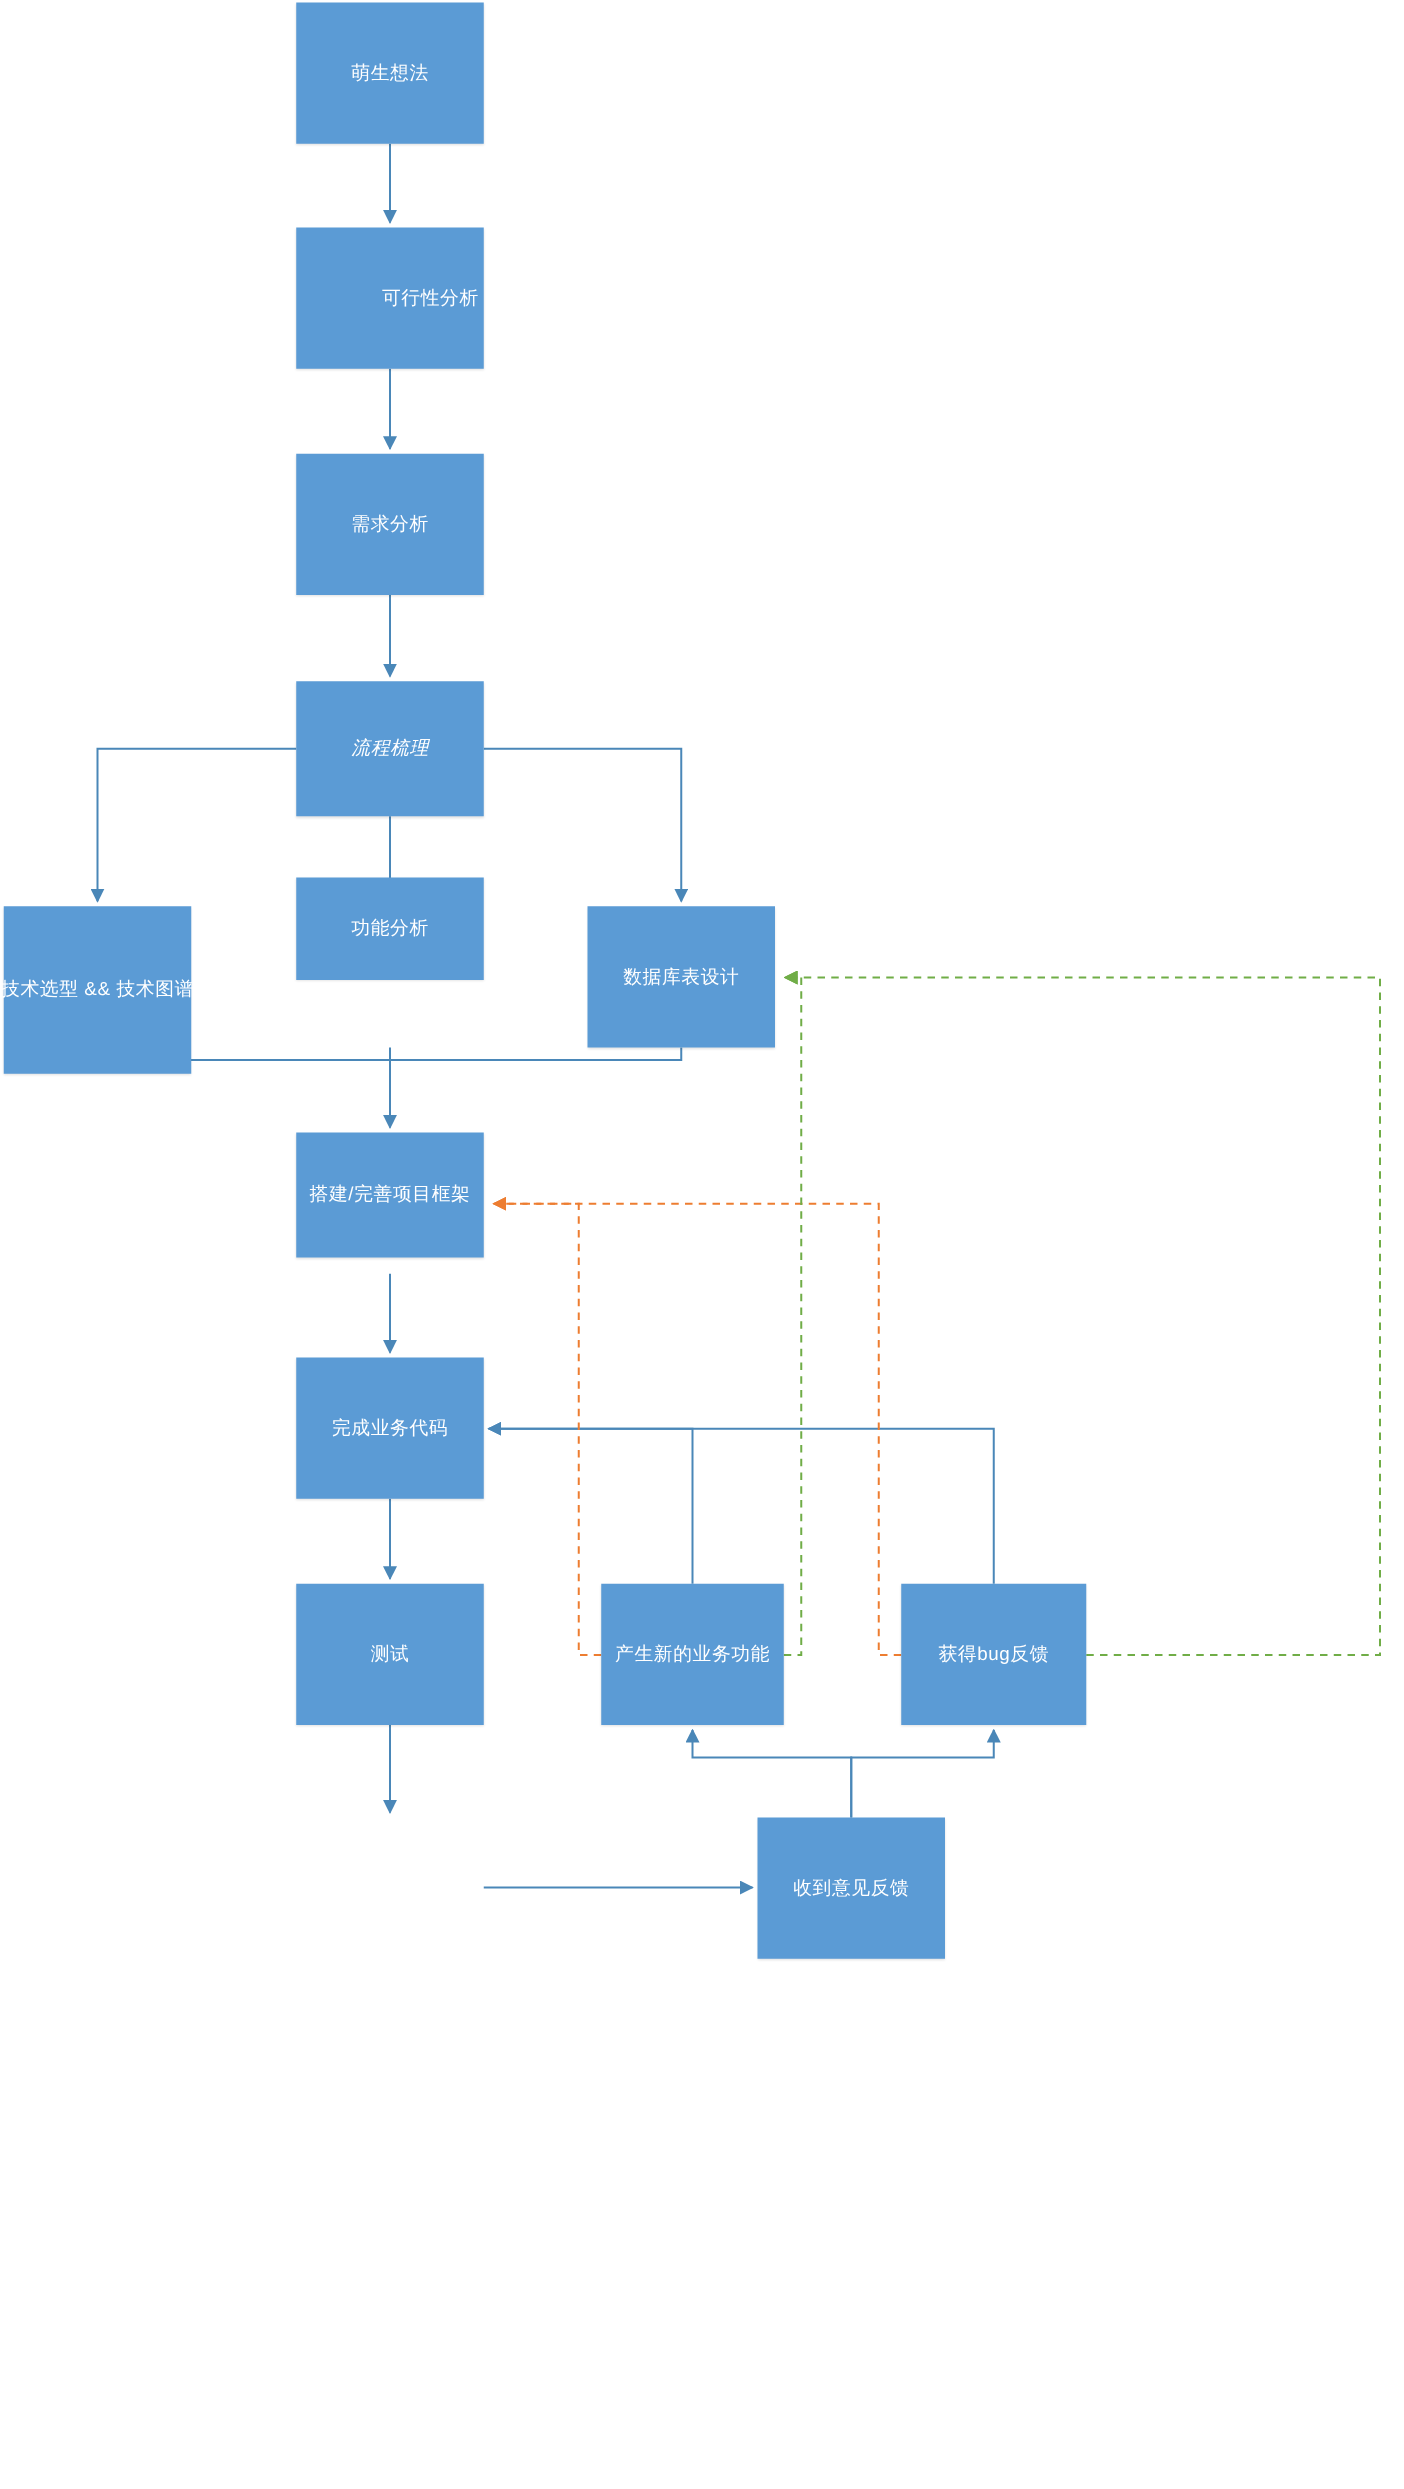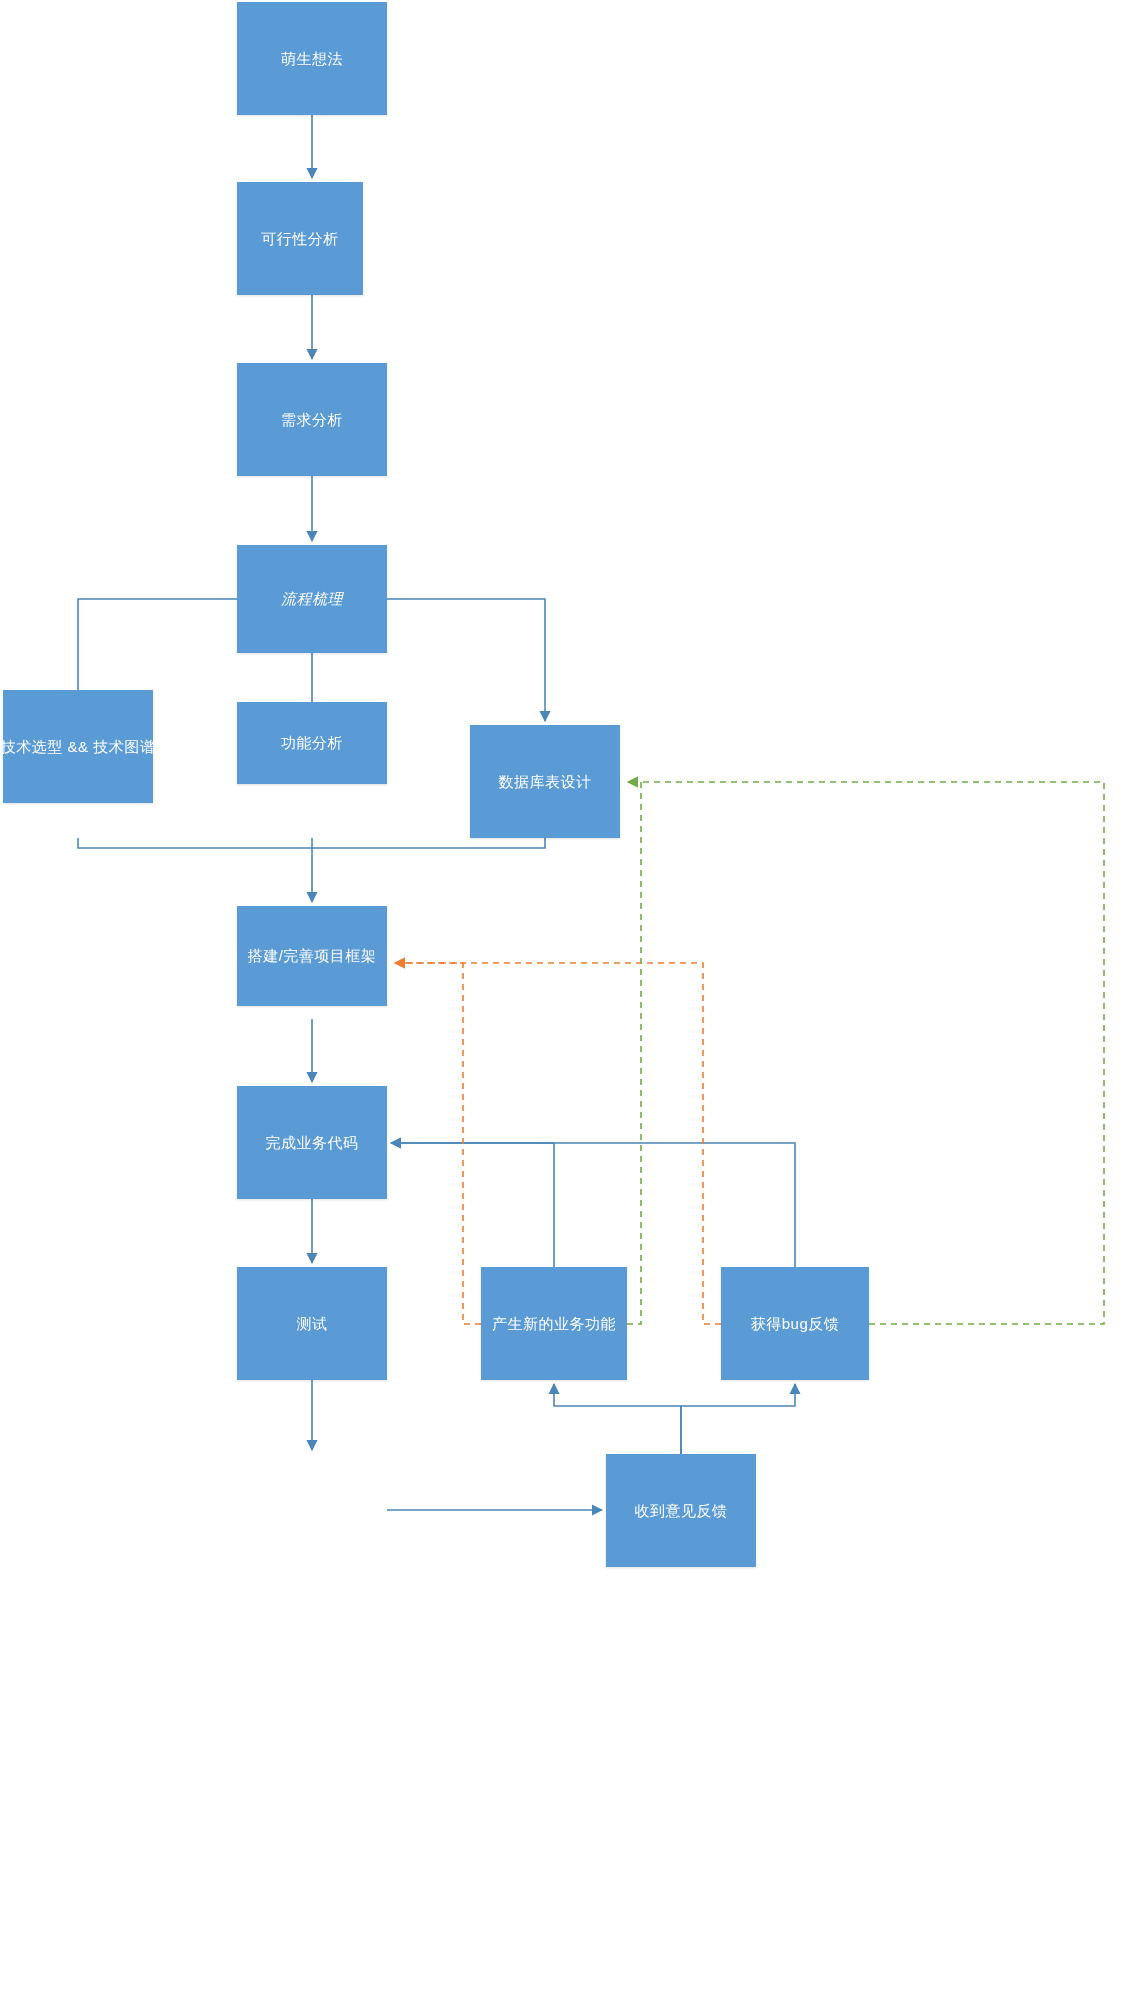--- a/index.html
+++ b/index.html
@@ -108,33 +108,33 @@
     <g fill="none" stroke="#70ad47" stroke-width="1.6" stroke-dasharray="6 5">
       <path d="M 627 1324 L 641 1324 L 641 782 L 628 782" marker-end="url(#arrow-green)"></path>
       <path d="M 869 1324 L 1104 1324 L 1104 782 L 628 782" marker-end="url(#arrow-green)"></path>
     </g>
   </svg>
 
   <div class="node" style="left:237px;top:2px;width:150px;height:113px;text-align:center;">
     <span class="node-label">萌生想法</span>
   </div>
 
-  <div class="node" style="left:237px;top:182px;width:126px;height:113px;">
+  <div class="node" style="left:237px;top:182px;width:150px;height:113px;justify-content:flex-end;">
     <span class="node-label">可行性分析</span>
   </div>
 
   <div class="node" style="left:237px;top:363px;width:150px;height:113px;">
     <span class="node-label">需求分析</span>
   </div>
 
   <div class="node" style="left:237px;top:545px;width:150px;height:108px;font-style:italic;">
     <span class="node-label">流程梳理</span>
   </div>
 
-  <div class="node" style="left:3px;top:690px;width:150px;height:113px;">
+  <div class="node" style="left:3px;top:725px;width:150px;height:134px;">
     <span class="node-label">技术选型 &amp;&amp; 技术图谱</span>
   </div>
 
   <div class="node" style="left:237px;top:702px;width:150px;height:82px;">
     <span class="node-label">功能分析</span>
   </div>
 
   <div class="node" style="left:470px;top:725px;width:150px;height:113px;">
     <span class="node-label">数据库表设计</span>
   </div>

